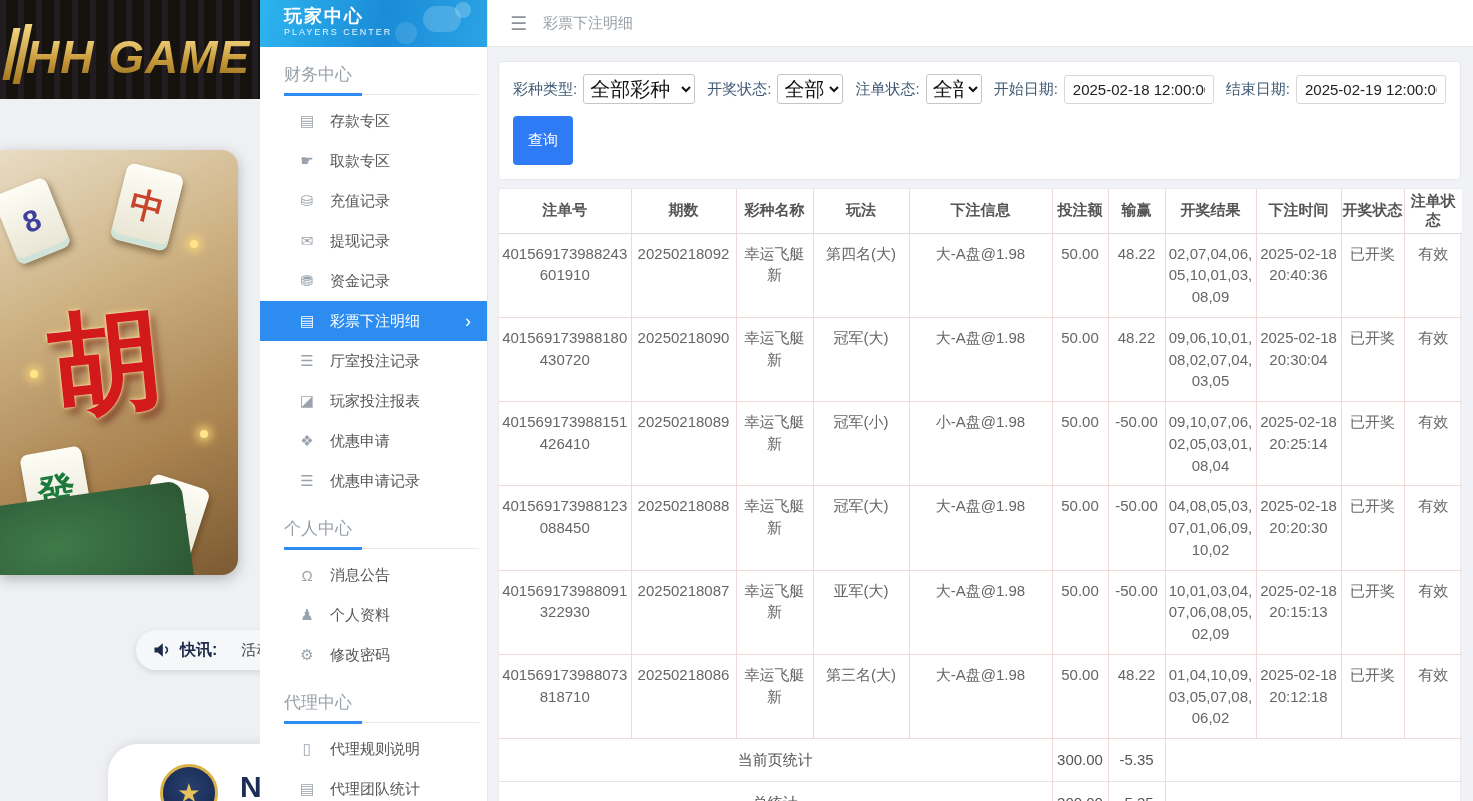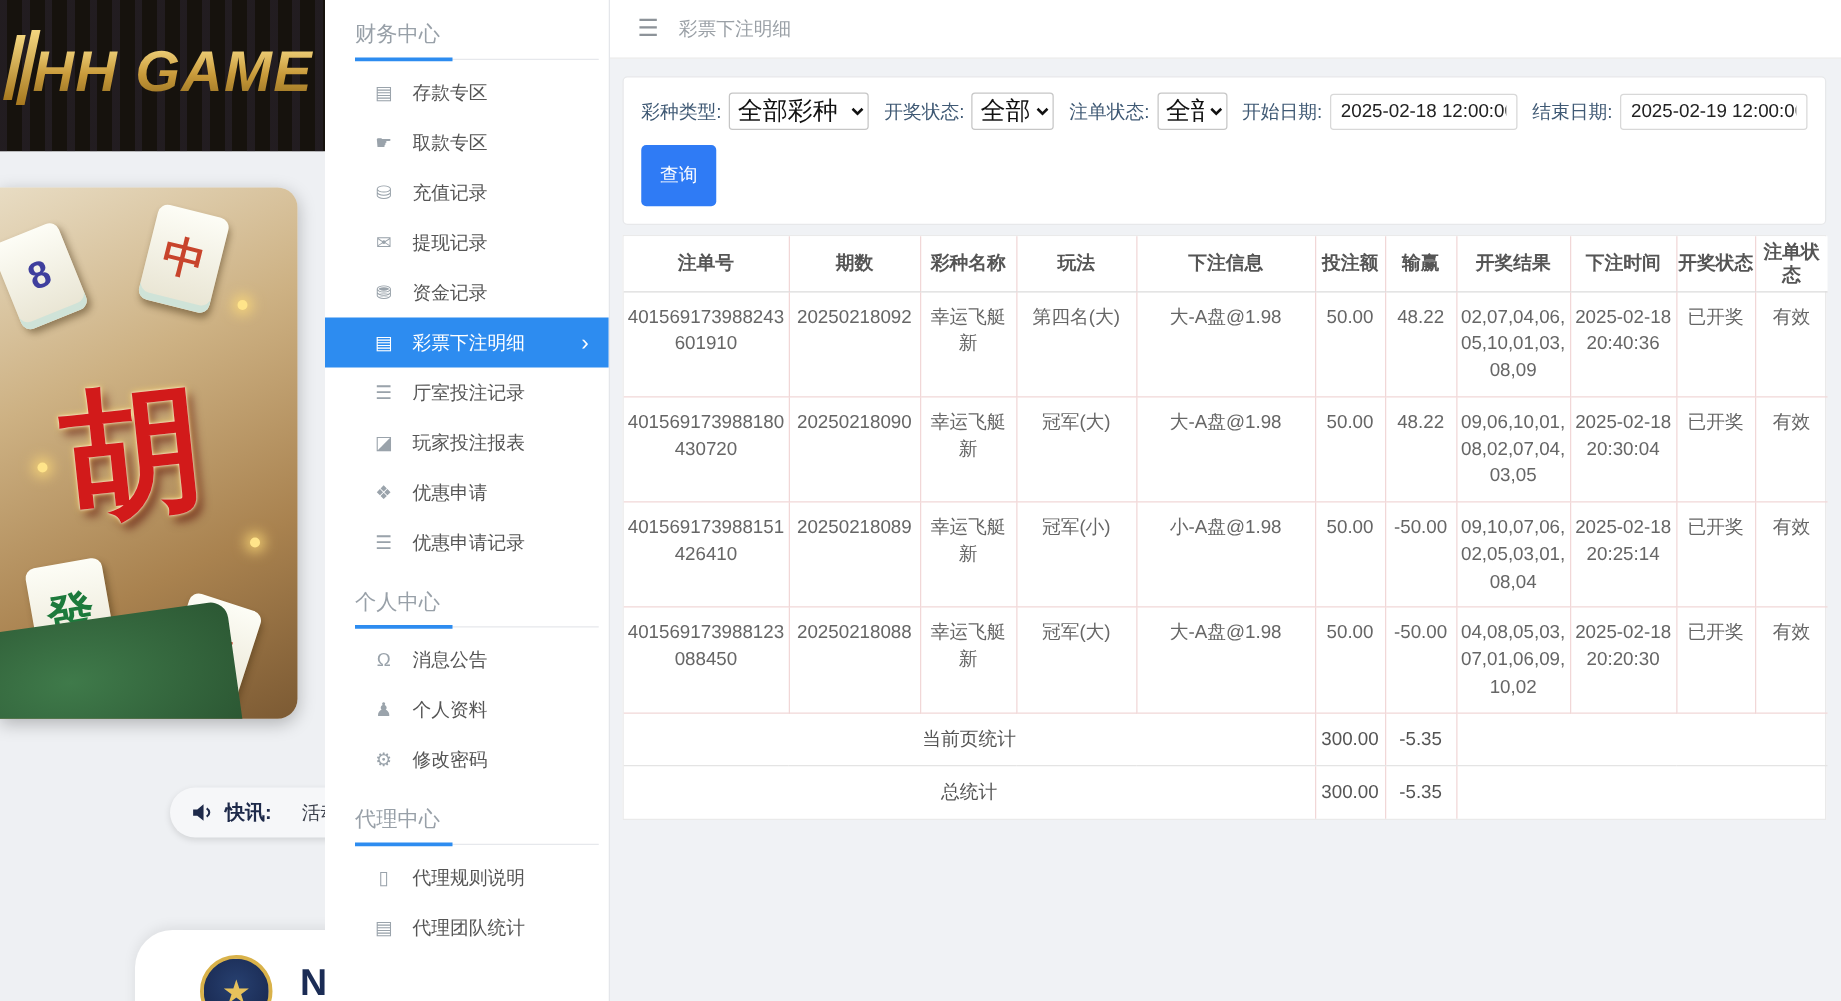--- a/index.html
+++ b/index.html
@@ -6,21 +6,21 @@
   html,body { width:1473px; height:801px; }
   body {
     font-family: "Liberation Sans", "DejaVu Sans", sans-serif;
     background:#eef0f3; overflow:hidden;
   }
   .screen { position:relative; width:1473px; height:801px; overflow:hidden; }
 
   
   .left-bg { position:absolute; left:0; top:0; width:260px; height:801px; overflow:hidden; background:#eef0f3; }
   .logo-area {
-    position:absolute; left:0; top:0; width:260px; height:121px; overflow:hidden;
+    position:absolute; left:0; top:0; width:260px; height:99px; overflow:hidden;
     background:#16120d;
     background-image:repeating-linear-gradient(90deg, rgba(70,60,90,.25) 0 6px, rgba(0,0,0,0) 6px 18px);
   }
   .logo-text {
     position:absolute; left:26px; top:30px; width:300px;
     font-size:46px; font-weight:bold; font-style:italic; letter-spacing:1px; white-space:nowrap;
     background:linear-gradient(180deg,#f5d984 10%, #c89a3a 55%, #8f6a1e 100%);
     -webkit-background-clip:text; background-clip:text; color:transparent;
   }
   .logo-bar { position:absolute; width:7px; height:52px; background:linear-gradient(180deg,#f3d67f,#a8791f); transform:skewX(-12deg); }
@@ -155,20 +155,27 @@
       <span class="txt">活动延</span>
     </div>
 
     <div class="bottom-card">
       <div class="badge">★</div>
       <div class="badge-letter">N</div>
     </div>
   </div>
 
   <aside class="sidebar">
+    <div class="sb-header">
+      <div class="deco3"></div>
+      <div class="deco1"></div>
+      <div class="deco2"></div>
+      <div class="sb-title">玩家中心</div>
+      <div class="sb-sub">PLAYERS  CENTER</div>
+    </div>
     <nav id="sb-nav">
         <div class="sb-section-title">财务中心</div>
         <div class="sb-underline"></div>
         <div class="sb-item">
           <span class="ico">▤</span>
           <span class="lab">存款专区</span>
         </div>
         <div class="sb-item">
           <span class="ico">☛</span>
           <span class="lab">取款专区</span>
@@ -337,20 +344,46 @@
               <td>幸运飞艇新</td>
               <td>冠军(大)</td>
               <td>大-A盘@1.98</td>
               <td>50.00</td>
               <td>-50.00</td>
               <td>04,08,05,03,07,01,06,09,10,02</td>
               <td>2025-02-18 20:20:30</td>
               <td>已开奖</td>
               <td>有效</td>
             </tr>
+            <tr class="data-row">
+              <td>401569173988091322930</td>
+              <td>20250218087</td>
+              <td>幸运飞艇新</td>
+              <td>亚军(大)</td>
+              <td>大-A盘@1.98</td>
+              <td>50.00</td>
+              <td>-50.00</td>
+              <td>10,01,03,04,07,06,08,05,02,09</td>
+              <td>2025-02-18 20:15:13</td>
+              <td>已开奖</td>
+              <td>有效</td>
+            </tr>
+            <tr class="data-row">
+              <td>401569173988073818710</td>
+              <td>20250218086</td>
+              <td>幸运飞艇新</td>
+              <td>第三名(大)</td>
+              <td>大-A盘@1.98</td>
+              <td>50.00</td>
+              <td>48.22</td>
+              <td>01,04,10,09,03,05,07,08,06,02</td>
+              <td>2025-02-18 20:12:18</td>
+              <td>已开奖</td>
+              <td>有效</td>
+            </tr>
             <tr class="sum-row">
               <td class="sum-label" colspan="5">当前页统计</td>
               <td class="sum-amt">300.00</td>
               <td class="sum-wl">-5.35</td>
               <td colspan="4"></td>
             </tr>
             <tr class="sum-row">
               <td class="sum-label" colspan="5">总统计</td>
               <td class="sum-amt">300.00</td>
               <td class="sum-wl">-5.35</td>

